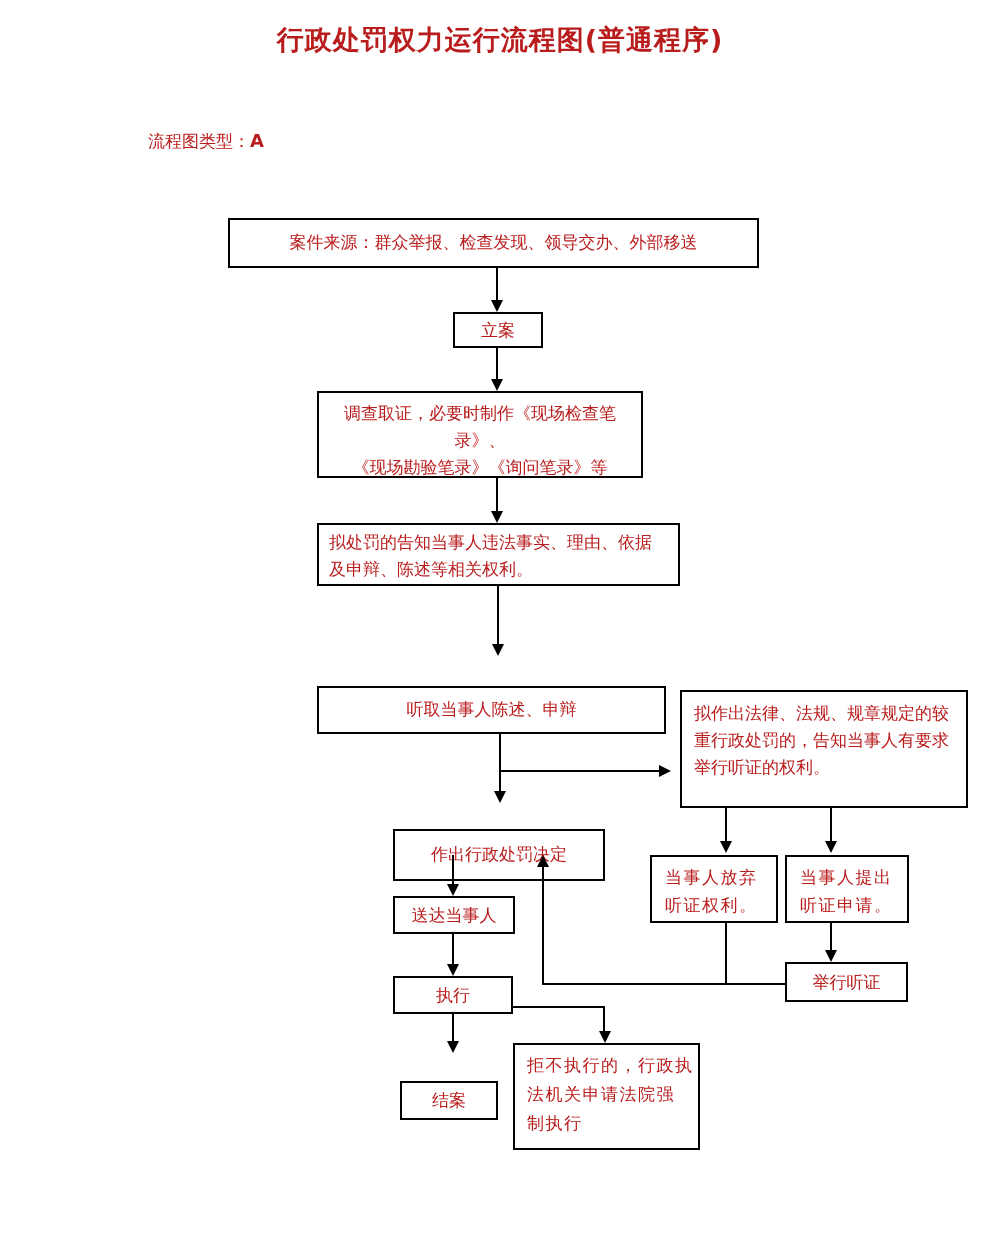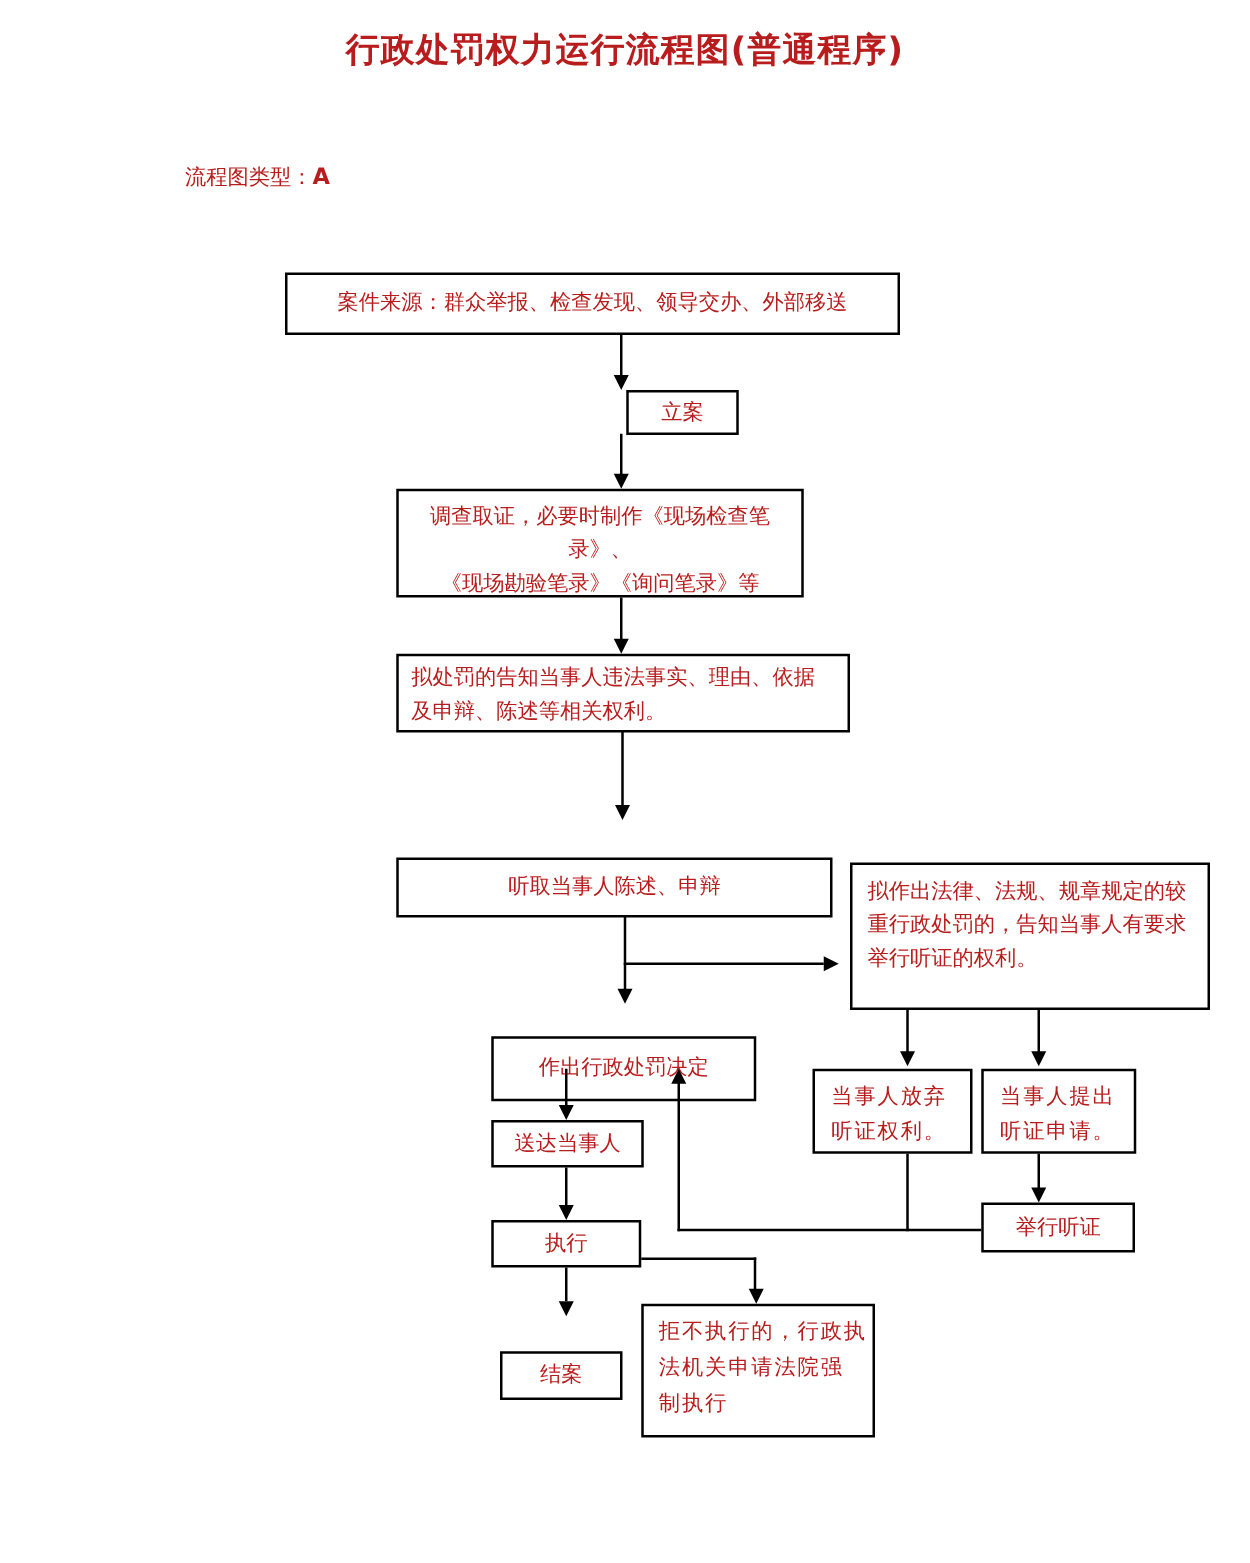--- a/index.html
+++ b/index.html
@@ -41,22 +41,22 @@
     white-space: pre-line;
   }
   .c { text-align: center; }
   .sp { letter-spacing: 1.5px; }
   .ln { position: absolute; background: #000; }
   .ah-down, .ah-up, .ah-right { position: absolute; width: 0; height: 0; }
   .ah-down  { border-left: 6px solid transparent; border-right: 6px solid transparent; border-top: 12px solid #000; }
   .ah-up    { border-left: 6px solid transparent; border-right: 6px solid transparent; border-bottom: 12px solid #000; }
   .ah-right { border-top: 6px solid transparent; border-bottom: 6px solid transparent; border-left: 12px solid #000; }
 
-  #n-case     { left:228px; top:218px; width:492px; height:50px;  padding-top:9px; }
-  #n-filing   { left:453px; top:312px; width:90px;  height:36px;  padding-top:3px;margin-left:48px; }
+  #n-case     { left:228px; top:218px; width:531px; height:50px;  padding-top:9px; }
+  #n-filing   { left:453px; top:312px; width:90px;  height:36px;  padding-top:3px; }
   #n-invest   { left:317px; top:391px; width:326px; height:87px;  padding-top:7px; }
   #n-notice   { left:317px; top:523px; width:363px; height:63px;  padding:4px 10px 0 10px; }
   #n-listen   { left:317px; top:686px; width:349px; height:48px;  padding-top:8px; }
   #n-hnotice  { left:680px; top:690px; width:288px; height:118px; padding:8px 12px 0 12px; }
   #n-decision { left:393px; top:829px; width:212px; height:52px;  padding-top:10px; }
   #n-waive    { left:650px; top:855px; width:128px; height:68px;  padding:6px 0 0 13px; line-height:28px; }
   #n-request  { left:785px; top:855px; width:124px; height:68px;  padding:6px 0 0 13px; line-height:28px; }
   #n-serve    { left:393px; top:896px; width:122px; height:38px;  padding-top:4px; }
   #n-hold     { left:785px; top:962px; width:123px; height:40px;  padding-top:5px; }
   #n-execute  { left:393px; top:976px; width:120px; height:38px;  padding-top:4px; }

